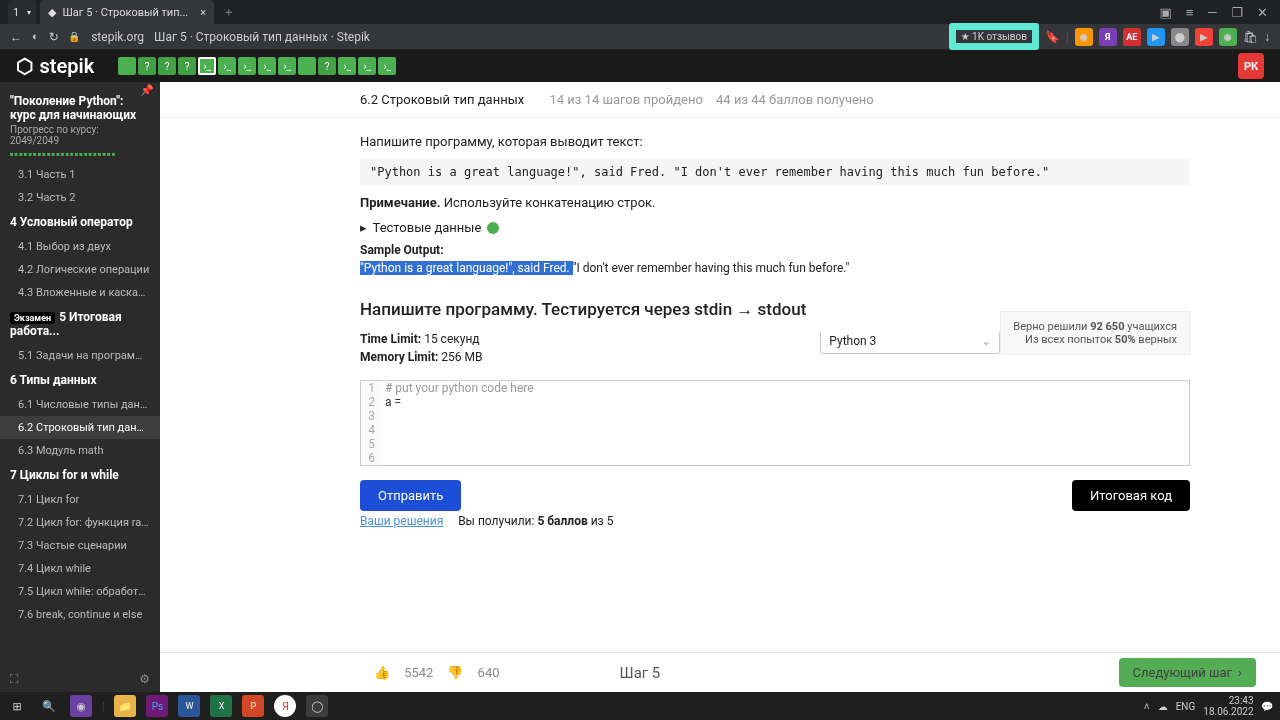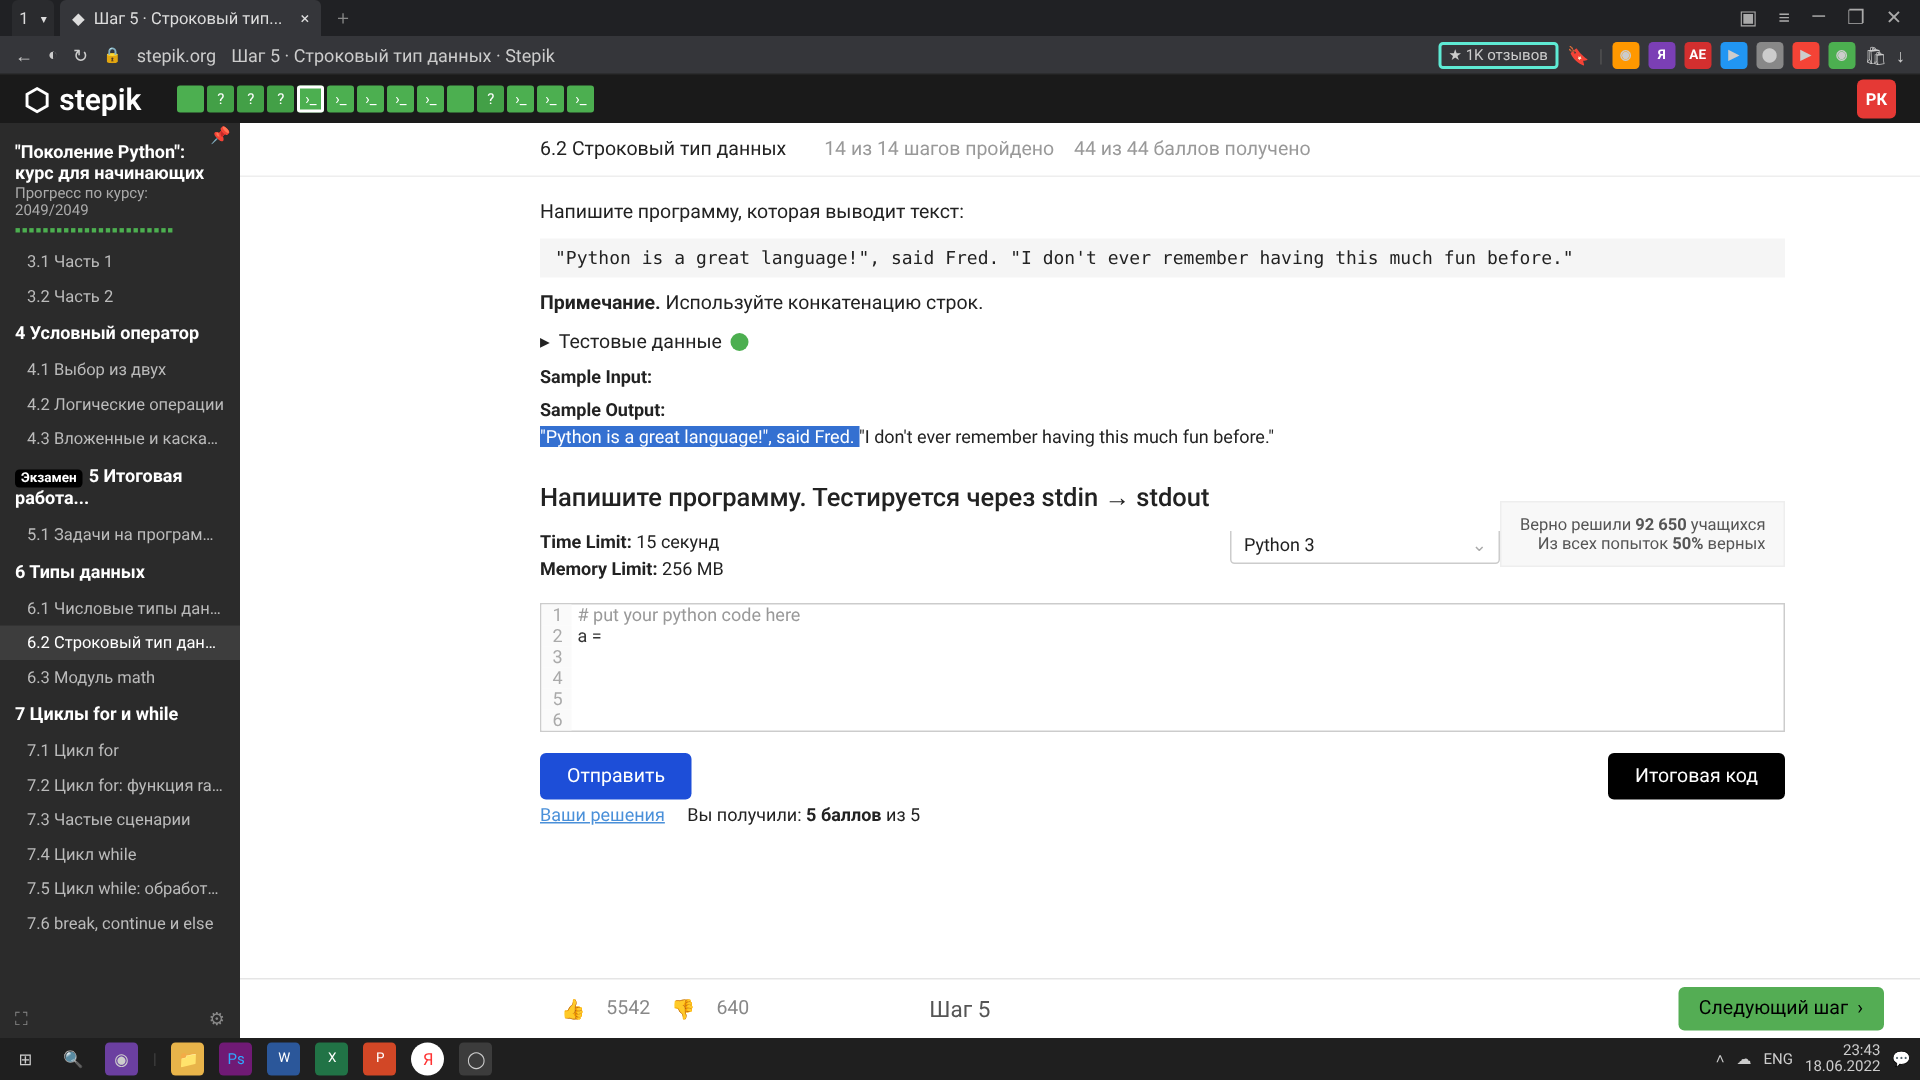--- a/index.html
+++ b/index.html
@@ -63,21 +63,21 @@
 .btn { padding:8px 18px; border-radius:4px; font-size:13px; border:none; cursor:pointer;}
 .btn-green { background:#1d4ed8; color:#fff; }
 .btn-black { background:#000; color:#fff; margin-left:auto;}
 .solutions-line { margin-top:3px; font-size:12px;}
 .solutions-line a { color:#4a90d9; }
 
 
 .bottom-bar { position:absolute; left:160px; right:0; top:calc(720px - 28px - 40px); height:40px; background:#fff; border-top:1px solid #e5e5e5; display:flex; align-items:center; padding:0 24px 0 214px; color:#888; font-size:13px;}
 .thumbs { display:flex; gap:14px; align-items:center;}
 .step-label { margin-left:120px; color:#555; font-size:15px;}
-.next-btn { margin-left:auto; background:#54ad54; color:#000000; padding:7px 14px; border-radius:4px; font-size:13px; display:flex; align-items:flex-end; gap:6px; cursor:pointer;}
+.next-btn { margin-left:auto; background:#54ad54; color:#404040; padding:7px 14px; border-radius:4px; font-size:13px; display:flex; align-items:flex-end; gap:6px; cursor:pointer;}
 
 
 .taskbar { position:absolute; bottom:0; left:0; right:0; height:28px; background:#1f1f1f; display:flex; align-items:center; padding:0 6px; gap:10px; font-size:10px; color:#ccc;}
 .taskbar .tb-icon { width:22px; height:22px; display:flex; align-items:center; justify-content:center; border-radius:3px; font-size:11px;}
 .taskbar .tray { margin-left:auto; display:flex; align-items:center; gap:8px; font-size:10px;}
 </style>
 </head>
 <body>
 
 <div class="titlebar">
@@ -101,21 +101,21 @@
 </div>
 
 <div class="addrbar">
   <span>←</span>
   <span style="font-size:11px">◐</span>
   <span>↻</span>
   <span style="font-size:10px">🔒</span>
   <span>stepik.org</span>
   <div class="center">Шаг 5 · Строковый тип данных · Stepik</div>
   <div class="right">
-    <span style="border:2px solid #5eead4;padding:1px 5px;border-radius:3px;font-size:10px">★ 1K отзывов</span>
+    <span style="border:7px solid #5eead4;padding:1px 5px;border-radius:3px;font-size:10px">★ 1K отзывов</span>
     <span>🔖</span>
     <span style="color:#555">|</span>
     <span class="ext-icon" style="background:#ff9800">◉</span>
     <span class="ext-icon" style="background:#7b3fb5;color:#fff">Я</span>
     <span class="ext-icon" style="background:#d32f2f;color:#fff">AE</span>
     <span class="ext-icon" style="background:#2196f3">▶</span>
     <span class="ext-icon" style="background:#888">⬤</span>
     <span class="ext-icon" style="background:#f44336">▶</span>
     <span class="ext-icon" style="background:#4caf50">◉</span>
     <span>🛍</span>
@@ -193,21 +193,20 @@
 
     <div class="main-body">
       <p class="task-para">Напишите программу, которая выводит текст:</p>
       <div class="code-block">"Python is a great language!", said Fred. "I don't ever remember having this much fun before."</div>
       <p class="note-line"><b>Примечание.</b><span> Используйте конкатенацию строк.</span></p>
       <div class="test-data">
         <span>▸</span>
         <span>Тестовые данные</span>
         <span class="green-dot"></span>
       </div>
-      <div class="sample-label">Sample Input:</div>
       <div class="sample-label">Sample Output:</div>
       <div class="sample-output"><span class="sel">"Python is a great language!", said Fred. </span><span>"I don't ever remember having this much fun before."</span></div>
 
       <div class="stats-box">
         <div><span>Верно решили </span><b>92 650</b><span> учащихся</span></div>
         <div><span>Из всех попыток </span><b>50%</b><span> верных</span></div>
       </div>
 
       <h3 class="section-title">Напишите программу. Тестируется через stdin → stdout</h3>
 

